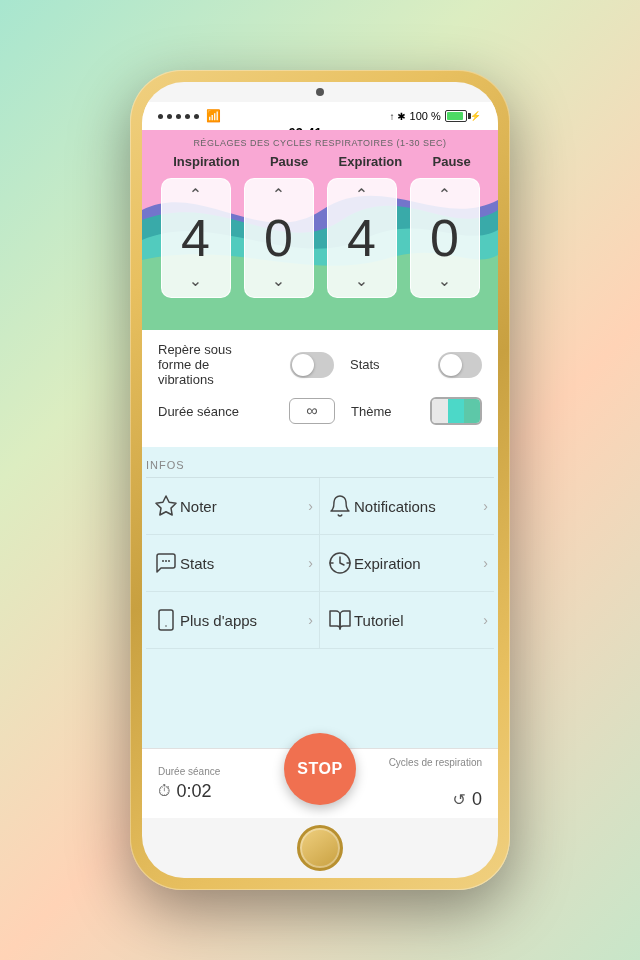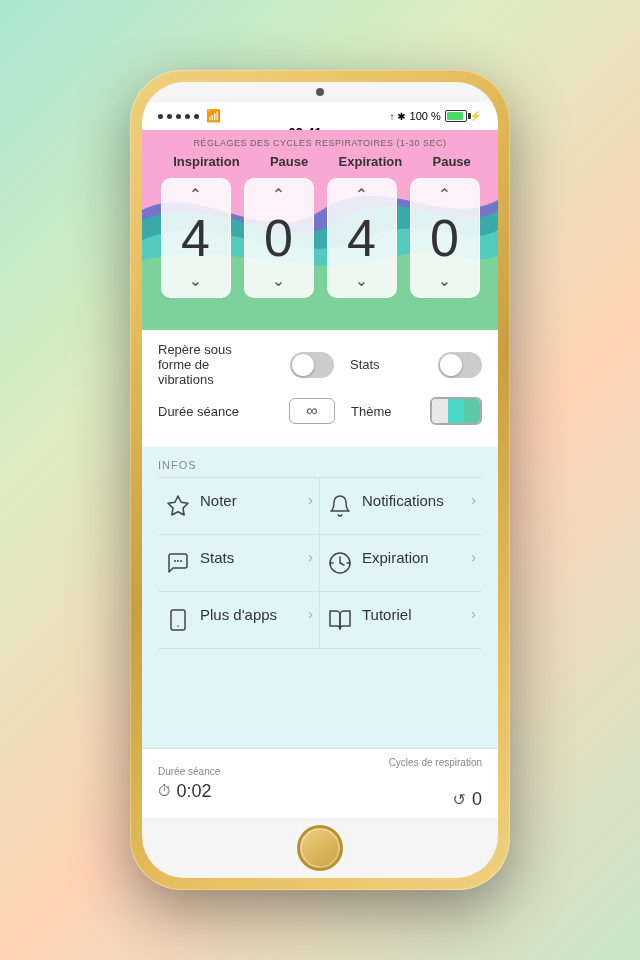--- a/index.html
+++ b/index.html
@@ -221,21 +221,21 @@
       border-radius: 6px;
       overflow: hidden;
       display: flex;
     }
     .swatch-stripe { flex: 1; }
 
     
     .infos-section {
       flex: 1;
       background: #e0f5f8;
-      padding: 0 16px;
+      padding: 0 4px;
     }
 
     .infos-title {
       font-size: 11px;
       color: #888;
       letter-spacing: 1px;
       padding: 12px 0 6px 0;
     }
 
     .divider {
@@ -244,22 +244,23 @@
       margin: 0;
     }
 
     .menu-grid {
       display: grid;
       grid-template-columns: 1fr 1fr;
     }
 
     .menu-item {
       display: flex;
+      align-items: center;
       padding: 14px 6px;
-      gap: 8px;
+      gap: 0;
       border-bottom: 1px solid rgba(0,0,0,0.06);
       cursor: pointer;
     }
 
     .menu-item:nth-child(odd) {
       border-right: 1px solid rgba(0,0,0,0.06);
     }
 
     .menu-icon {
       width: 28px;
@@ -579,20 +580,23 @@
 
       <div class="bottom-bar">
         <div class="bottom-stat">
           <span class="bottom-stat-label">Durée séance</span>
           <div class="bottom-stat-value">
             <span class="bottom-stat-icon">⏱</span>
             <span>0:02</span>
           </div>
         </div>
 
+        <div class="stop-button">
+          <span>STOP</span>
+        </div>
 
         <div class="bottom-stat bottom-stat-right">
           <span class="bottom-stat-label">Cycles de respiration</span>
           <div class="bottom-stat-value">
             <span class="bottom-stat-icon">↺</span>
             <span>0</span>
           </div>
         </div>
       </div>
 

